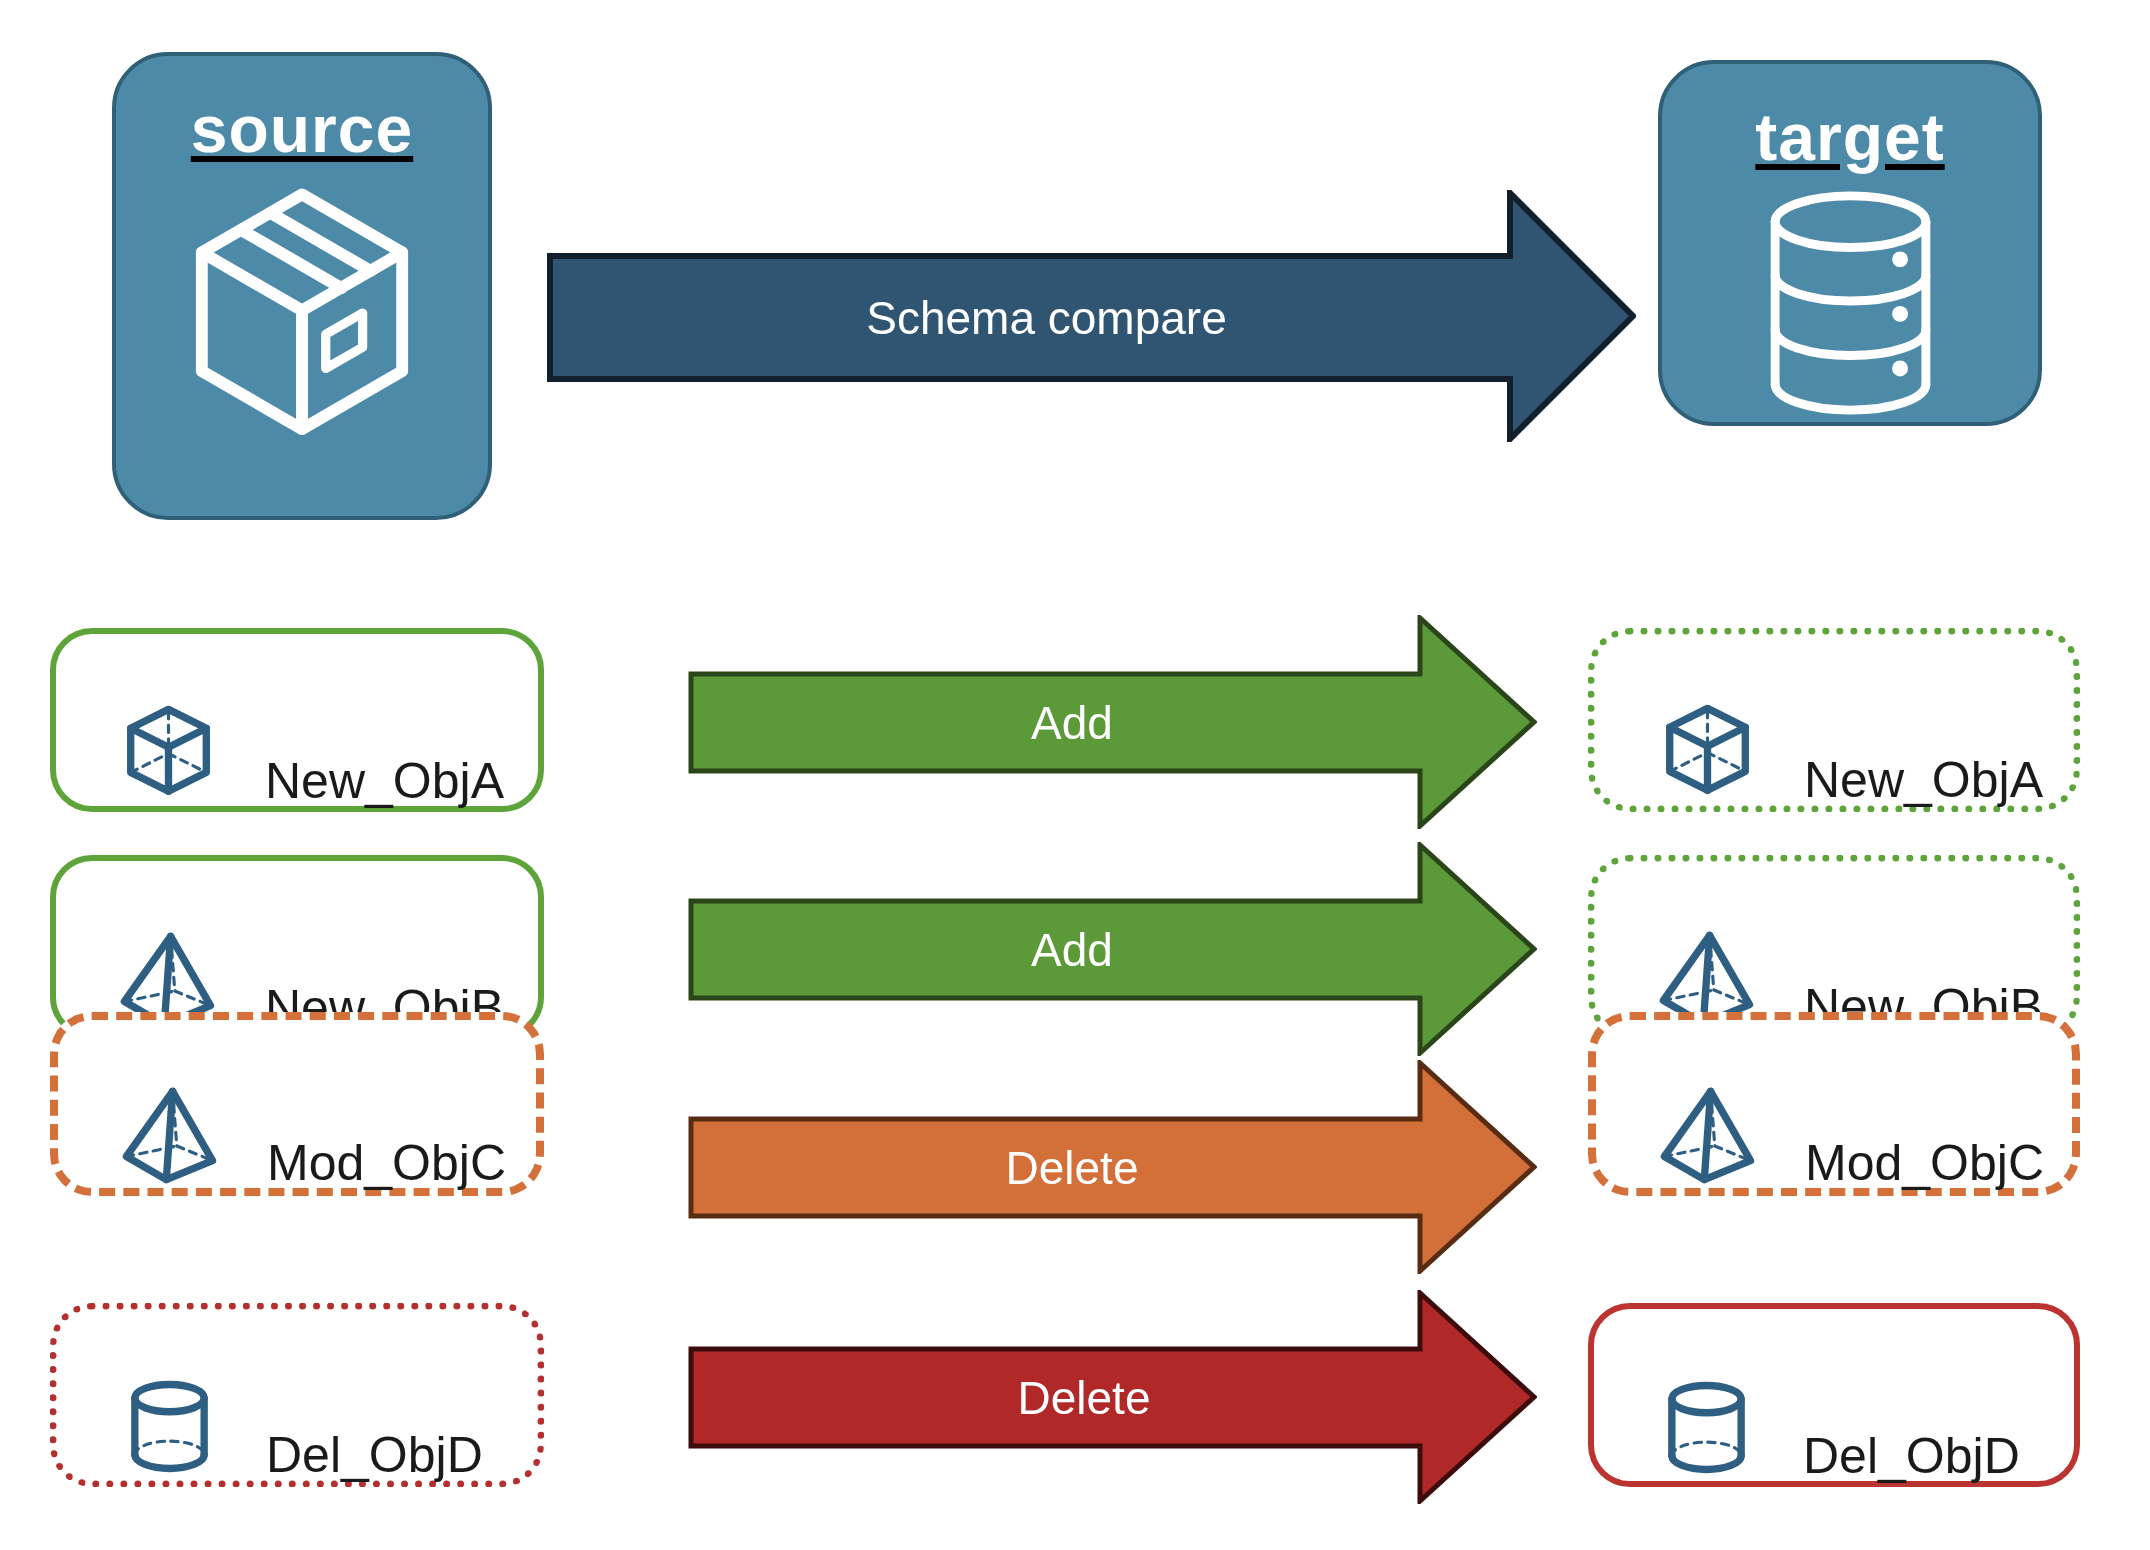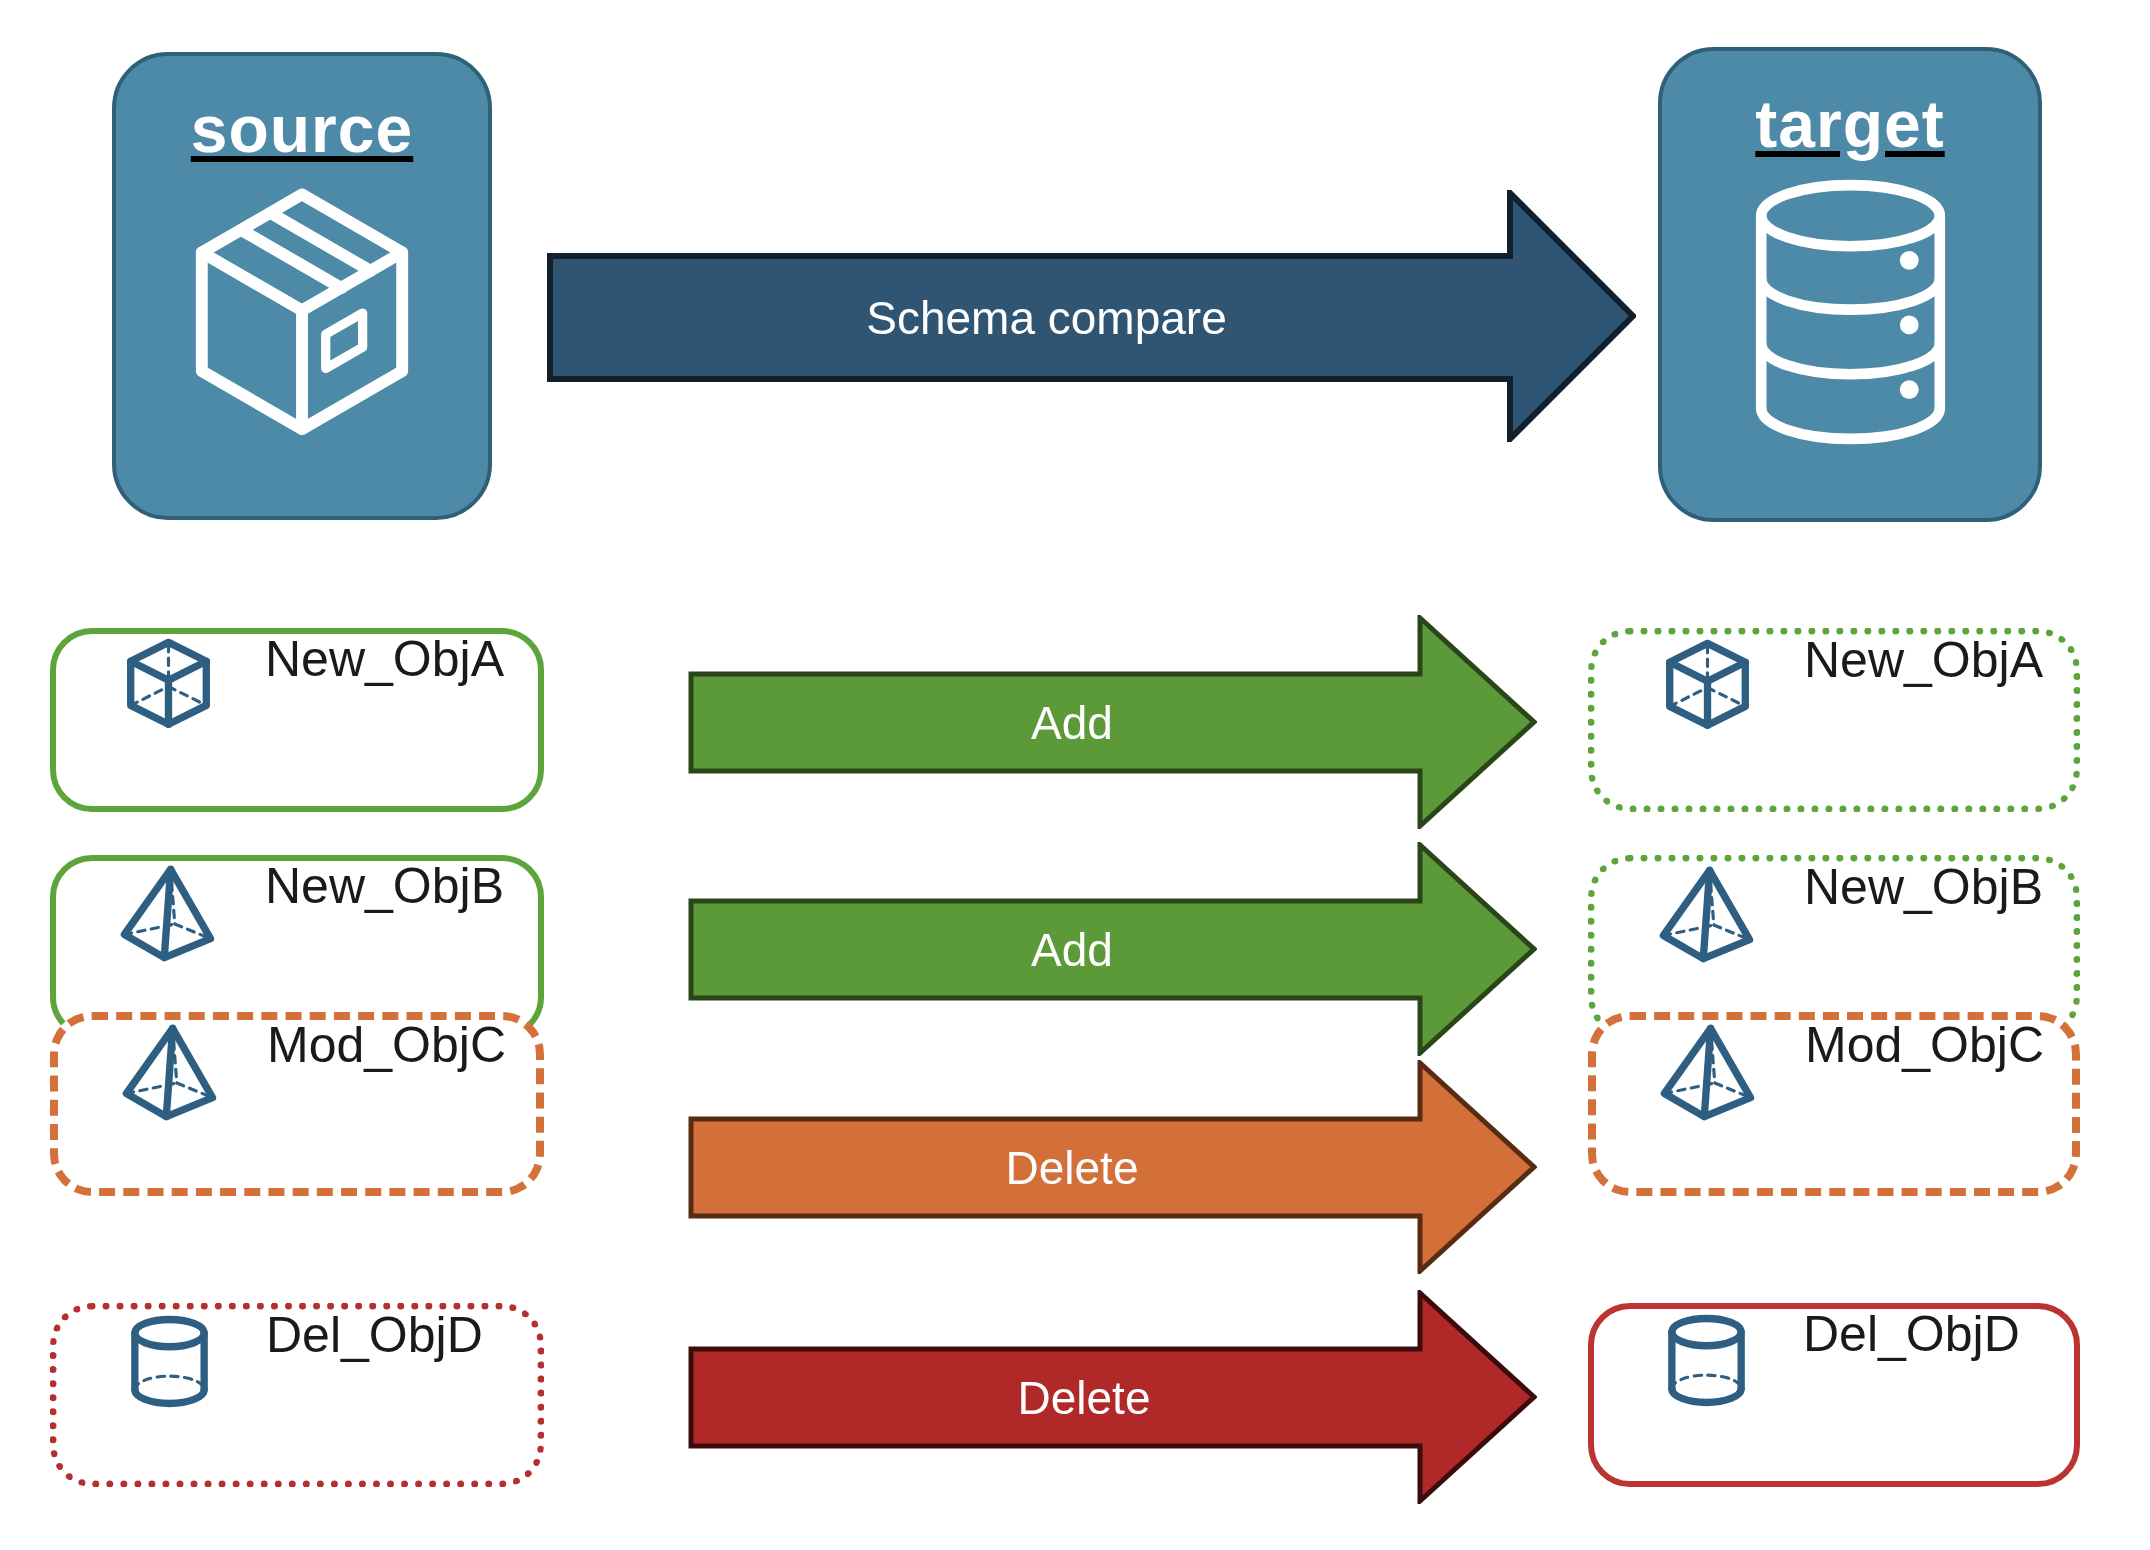--- a/index.html
+++ b/index.html
@@ -8,21 +8,21 @@
     font-family:"Liberation Sans", sans-serif; overflow:hidden;
   }
 
   
   .big-node {
     position:absolute; box-sizing:border-box; border-radius:56px;
     background:var(--blue-fill); border:4px solid var(--blue-border);
     display:flex; flex-direction:column; align-items:center;text-decoration:underline;
   }
   .src-box { left:112px; top:52px; width:380px; height:468px; }
-  .tgt-box { left:1658px; top:47px; width:384px; height:475px; }
+  .tgt-box { left:1658px; top:60px; width:384px; height:366px; }
   .big-title {
     margin-top:40px; color:#ffffff; font-size:66px; font-weight:bold;
     letter-spacing:1px; line-height:1;
   }
   .big-icon { margin-top:14px; }
   .wicon { stroke:#ffffff; fill:none; stroke-linejoin:round; stroke-linecap:round; }
   .wdot  { fill:#ffffff; stroke:none; }
 
   
   .arrow-wrap { position:absolute; }
@@ -33,21 +33,21 @@
   }
   .schema-poly { fill:var(--navy-fill);  stroke:var(--navy-stroke);  stroke-width:6; }
   .add-poly    { fill:var(--green-fill); stroke:var(--green-stroke); stroke-width:5; }
   .upd-poly    { fill:var(--orange-fill);stroke:var(--orange-stroke);stroke-width:5; }
   .del-poly    { fill:var(--red-fill);   stroke:var(--red-stroke);   stroke-width:5; }
 
   
   .obj-box {
     position:absolute; box-sizing:border-box; width:494px; height:184px;
     border-radius:42px; background:#ffffff;
-    display:flex; align-items:flex-start; padding-left:60px; gap:44px;
+    display:flex; align-items:flex-end; padding-left:60px; gap:44px;
   }
   .obj-left  { left:50px; }
   .obj-right { left:1588px; width:492px; }
   .row-0 { top:628px; } .row-1 { top:855px; } .row-2 { top:1012px; } .row-3 { top:1303px; }
 
   .b-solid-green  { border:6px solid  var(--green-border); }
   .b-dotted-green { border:7px dotted var(--green-border); }
   .b-dashed-orange{ border:8px dashed var(--orange-border); }
   .b-dotted-red   { border:7px dotted var(--red-border); }
   .b-solid-red    { border:6px solid  var(--red-border-solid); }

